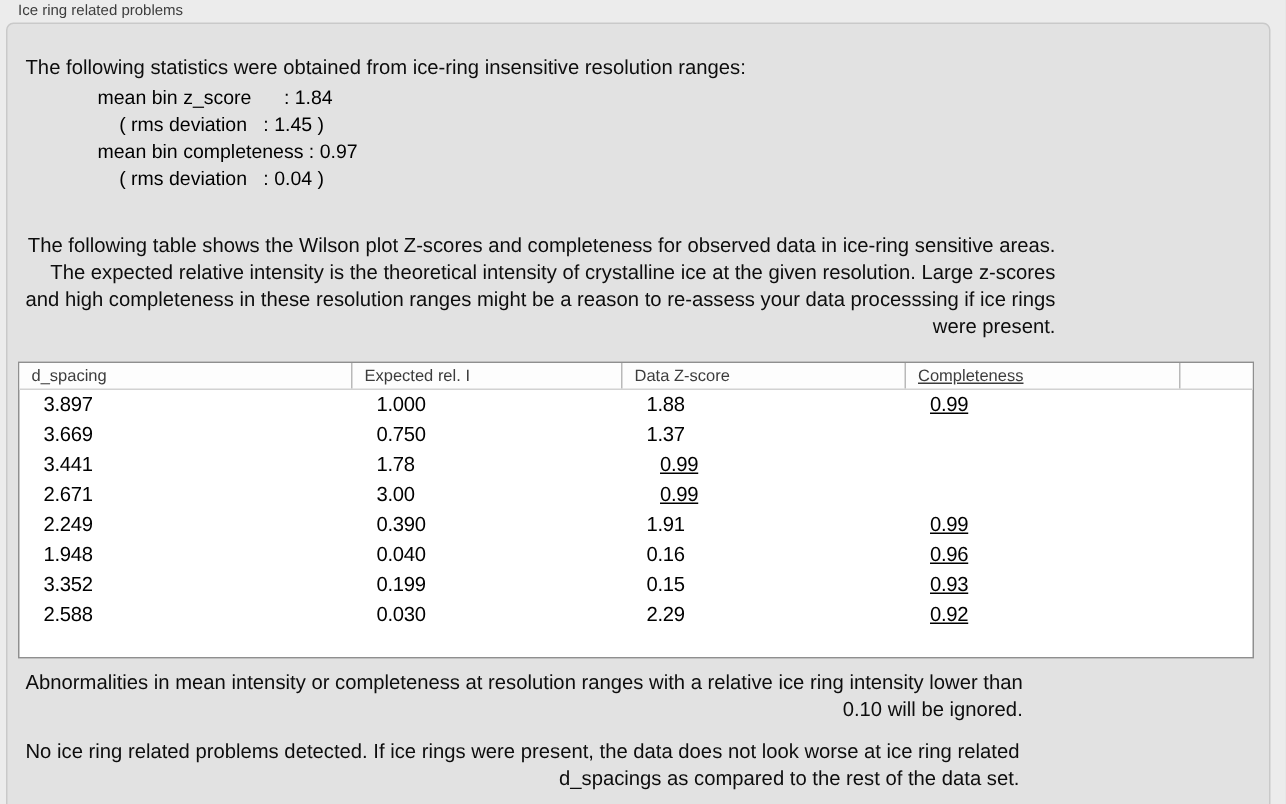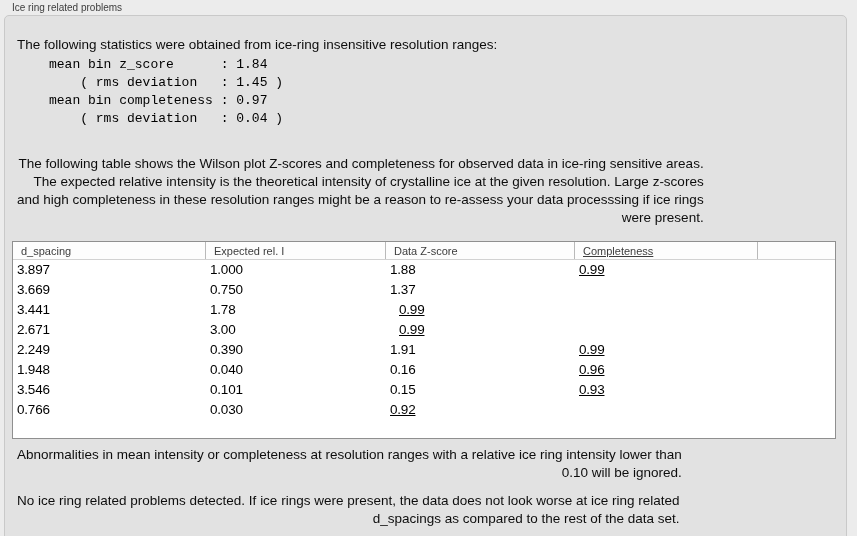--- a/index.html
+++ b/index.html
@@ -23,22 +23,22 @@
     border-radius:5px;
     box-sizing:border-box;
   }
   .para {
     position:absolute; left:12px;
     font-size:13.5px; color:#0d0d0d;
     line-height:18px;
   }
   .multiline { white-space:pre-line;text-align:right; }
   .stats {
-    position:absolute; left:44px; top:40px; margin:0;
-    font-family:Liberation Mono, monospace;
+    position:absolute; left:60px; top:40px; margin:0;
+    font-family:Liberation Sans, sans-serif;
     font-size:13px; line-height:18px; color:#000;
     white-space:pre;
   }
   .p1 { top:20px; }
   .p2 { top:139px; }
   .p3 { top:430px; }
   .p4 { top:476px; }
   .table {
     position:absolute; left:7px; top:225px;
     width:824px; height:198px;
@@ -52,30 +52,30 @@
     border-bottom:1px solid #d2d2d2;
     font-size:11px; color:#3c3c3c;
     box-sizing:border-box;
   }
   .thcell {
     box-sizing:border-box;
     padding:3px 0 0 8px;
     overflow:hidden; white-space:nowrap;
   }
   .thcell.sep { border-right:1px solid #b9b9b9; }
-  .col0 { width:193px; }
+  .col0 { width:222px; }
   .col1 { width:180px; }
   .col2 { width:189px; }
   .col3 { width:183px;text-decoration:underline; }
   .col4 { flex:1; }
   .tbody { font-size:13.5px; color:#000; }
   .trow { display:flex; height:20px; }
   .tcell {
     box-sizing:border-box;
-    padding-left:4px;
+    padding-left:16px;
     line-height:20px;
     letter-spacing:-0.2px;
     overflow:hidden; white-space:nowrap;
   }
 </style>
 </head>
 <body>
 
 <div class="groupbox-label">Ice ring related problems</div>
 
@@ -135,29 +135,30 @@
           <div class="tcell col4"></div>
         </div>
         <div class="trow">
           <div class="tcell col0">1.948</div>
           <div class="tcell col1">0.040</div>
           <div class="tcell col2">0.16</div>
           <div class="tcell col3">0.96</div>
           <div class="tcell col4"></div>
         </div>
         <div class="trow">
-          <div class="tcell col0">3.546</div>
-          <div class="tcell col1">0.101</div>
+          <div class="tcell col0">3.352</div>
+          <div class="tcell col1">0.199</div>
           <div class="tcell col2">0.15</div>
           <div class="tcell col3">0.93</div>
           <div class="tcell col4"></div>
         </div>
         <div class="trow">
-          <div class="tcell col0">0.766</div>
+          <div class="tcell col0">2.588</div>
           <div class="tcell col1">0.030</div>
+          <div class="tcell col2">2.29</div>
           <div class="tcell col3">0.92</div>
           <div class="tcell col4"></div>
         </div>
       </div>
   </div>
 
   <div class="para p3 multiline">Abnormalities in mean intensity or completeness at resolution ranges with a relative ice ring intensity lower than
 0.10 will be ignored.</div>
 
   <div class="para p4 multiline">No ice ring related problems detected. If ice rings were present, the data does not look worse at ice ring related

